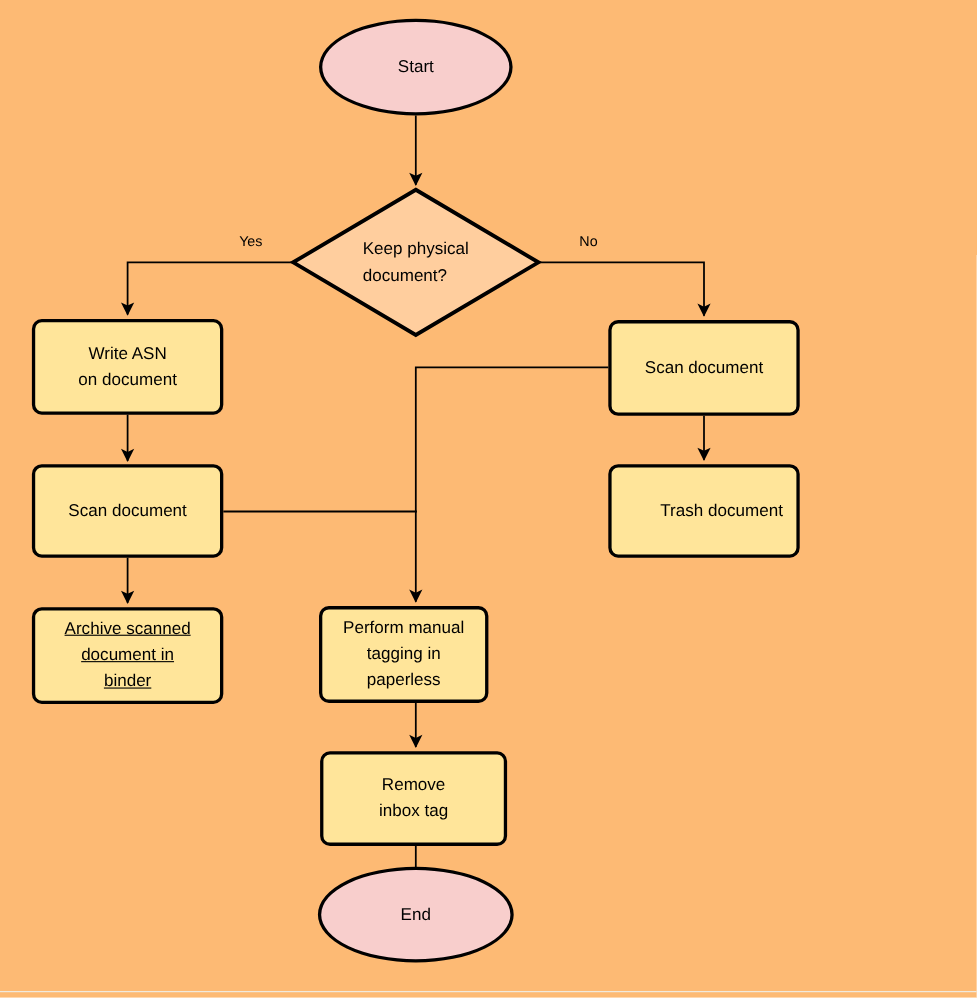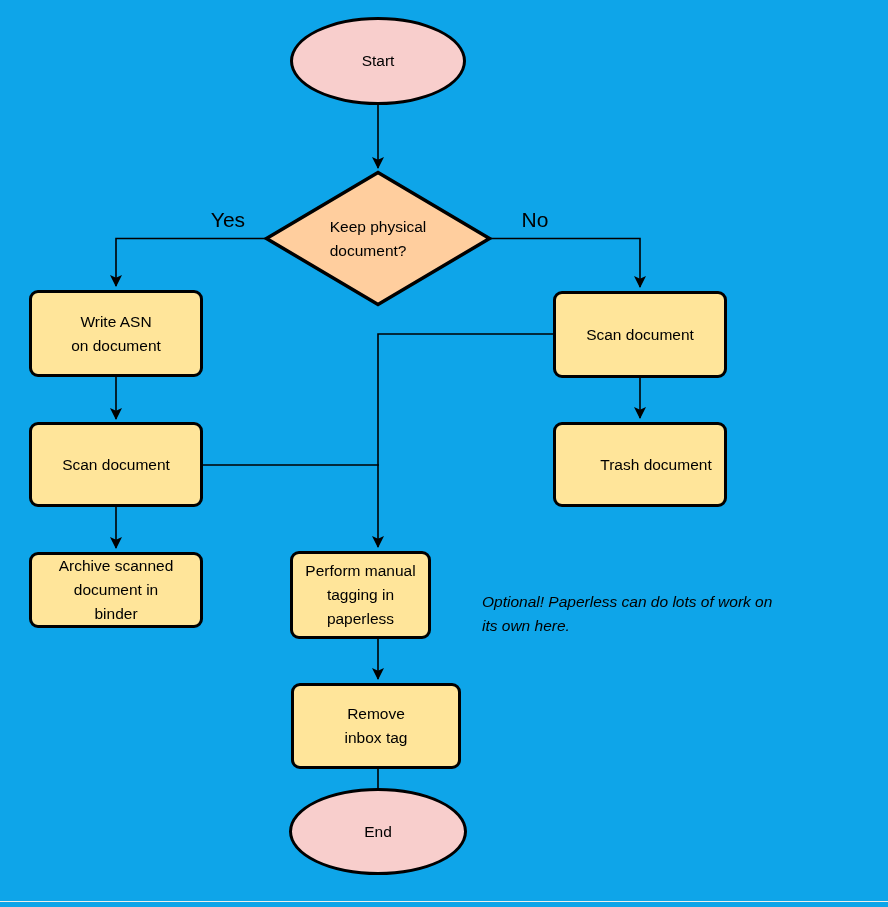--- a/index.html
+++ b/index.html
@@ -1,20 +1,20 @@
 <!DOCTYPE html>
 <html style="--terminator-fill: #f8cecc; --decision-fill: #ffce9e; --process-fill: #ffe59a; --stroke: #000000; --divider: #efefe8;"><head>
 <meta charset="utf-8">
 <style>
   html, body { margin: 0; padding: 0; background: #ffffff; }
   .canvas {
     position: relative;
     width: 888px;
     height: 907px;
-    background: #0ea5e9;
+    background: #fdba74;
     font-family: "Liberation Sans", sans-serif;
     color: #000;
     overflow: hidden;
   }
   .edges {
     position: absolute;
     left: 0; top: 0;
     width: 888px; height: 907px;
   }
   .edge {
@@ -45,21 +45,21 @@
   }
   .decision { background: transparent; border: none; }
   .decision .shape { position: absolute; left: 0; top: 0; }
   .decision .label-wrap {
     position: absolute; inset: 0;
     display: flex; align-items: center; justify-content: center;
     text-align: left; white-space: pre-line;
   }
   .edge-label {
     position: absolute;
-    font-size: 21px;
+    font-size: 13px;
     line-height: 18px;
     text-align: center;
   }
   .annotation {
     position: absolute;
     left: 482px; top: 590px;
     width: 404px;
     font-size: 15.5px;
     line-height: 24px;
     font-style: italic;
@@ -109,51 +109,49 @@
 
   <div class="node rect" style="left:29px; top:290px; width:174px; height:87px;">
     <span class="label">Write ASN
 on document</span>
   </div>
 
   <div class="node rect" style="left:29px; top:422px; width:174px; height:85px;">
     <span class="label">Scan document</span>
   </div>
 
-  <div class="node rect" style="left:29px; top:552px; width:174px; height:76px;">
+  <div class="node rect" style="left:29px; top:552px; width:174px; height:88px;text-decoration:underline;">
     <span class="label">Archive scanned
 document in
 binder</span>
   </div>
 
   <div class="node rect" style="left:553px; top:291px; width:174px; height:87px;">
     <span class="label">Scan document</span>
   </div>
 
   <div class="node rect" style="left:553px; top:422px; width:174px; height:85px;padding-left:32px;">
     <span class="label">Trash document</span>
   </div>
 
-  <div class="node rect" style="left:290px; top:551px; width:141px; height:88px;">
+  <div class="node rect" style="left:290px; top:551px; width:154px; height:88px;">
     <span class="label">Perform manual
 tagging in
 paperless</span>
   </div>
 
   <div class="node rect" style="left:291px; top:683px; width:170px; height:86px;">
     <span class="label">Remove
 inbox tag</span>
   </div>
 
   <div class="node terminator" style="left:289px; top:788px; width:178px; height:87px;">
     <span class="label">End</span>
   </div>
 
   <div class="edge-label" style="left:204px; top:211px; width:48px;">Yes</div>
 
   <div class="edge-label" style="left:511px; top:211px; width:48px;">No</div>
 
-  <div class="annotation">Optional! Paperless can do lots of work on
-its own here.</div>
 
   <div class="bottom-divider"></div>
 
 </div>
 
 </body></html>

